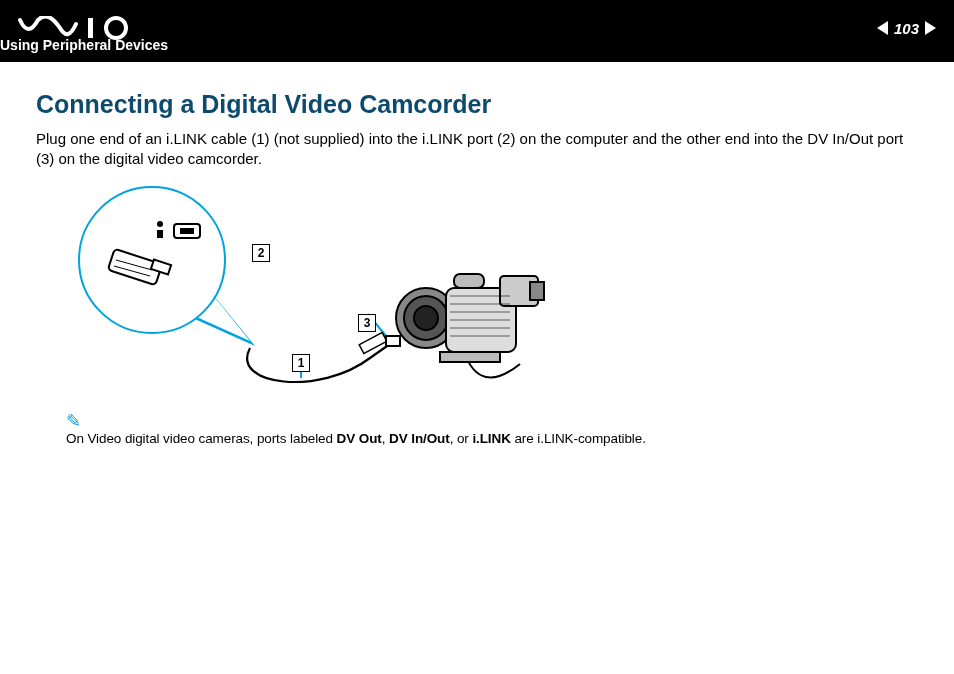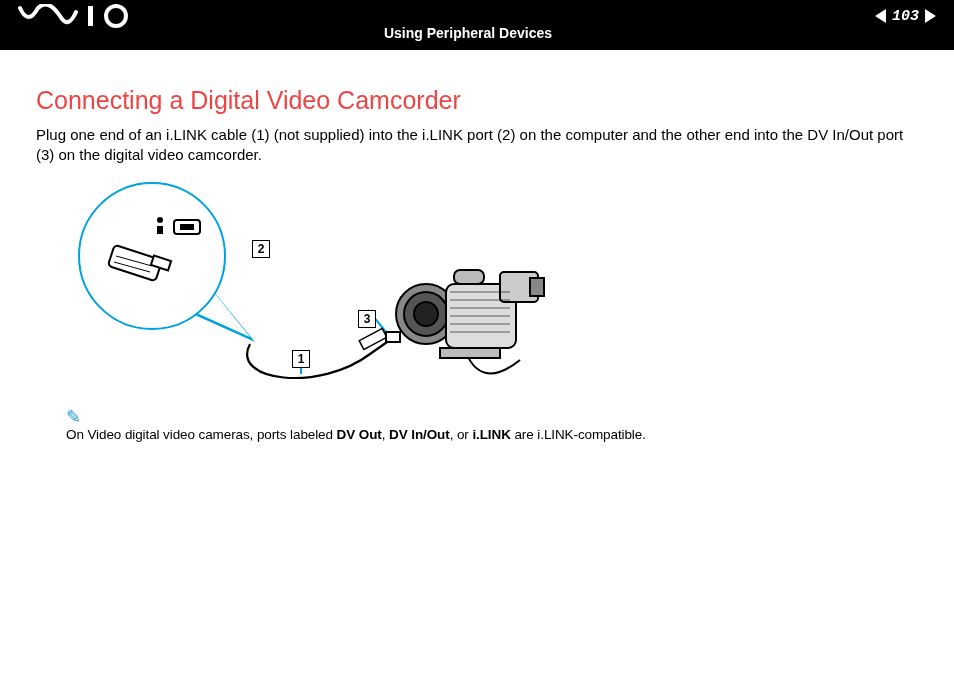--- a/index.html
+++ b/index.html
@@ -44,42 +44,40 @@
     font-size: 15px;
   }
   
   .header-block {
     background: #000;
     padding-bottom: 4px;
   }
   .header-top {
     display: flex;
     justify-content: space-between;
-    padding: 4px 18px 0 18px;
-    font-family: Liberation Mono, monospace;
+    padding: 16px 18px 0 18px;
   }
   .header-bot {
-    text-align: center;
+    text-align: left;
     padding: 0 18px 4px 0;
     margin-top: -4px;
   }
   .section-name2 {
     color: #fff;
     font-weight: bold;
     font-size: 14px;
   }
   .content {
     padding: 28px 36px 0 36px;
   }
   h1.title {
-    color: #ef4444;
-    font-weight: normal;
+    color: #0c4a6e;
+    font-weight: bold;
     font-size: 25px;
     margin-bottom: 10px;
-    margin-top: 8px;
   }
   h2.subtitle {
     color: #9a9a9a;
     font-weight: normal;
     font-size: 19px;
     margin-bottom: 8px;
   }
   .body-text {
     font-size: 15px;
     line-height: 1.35;

